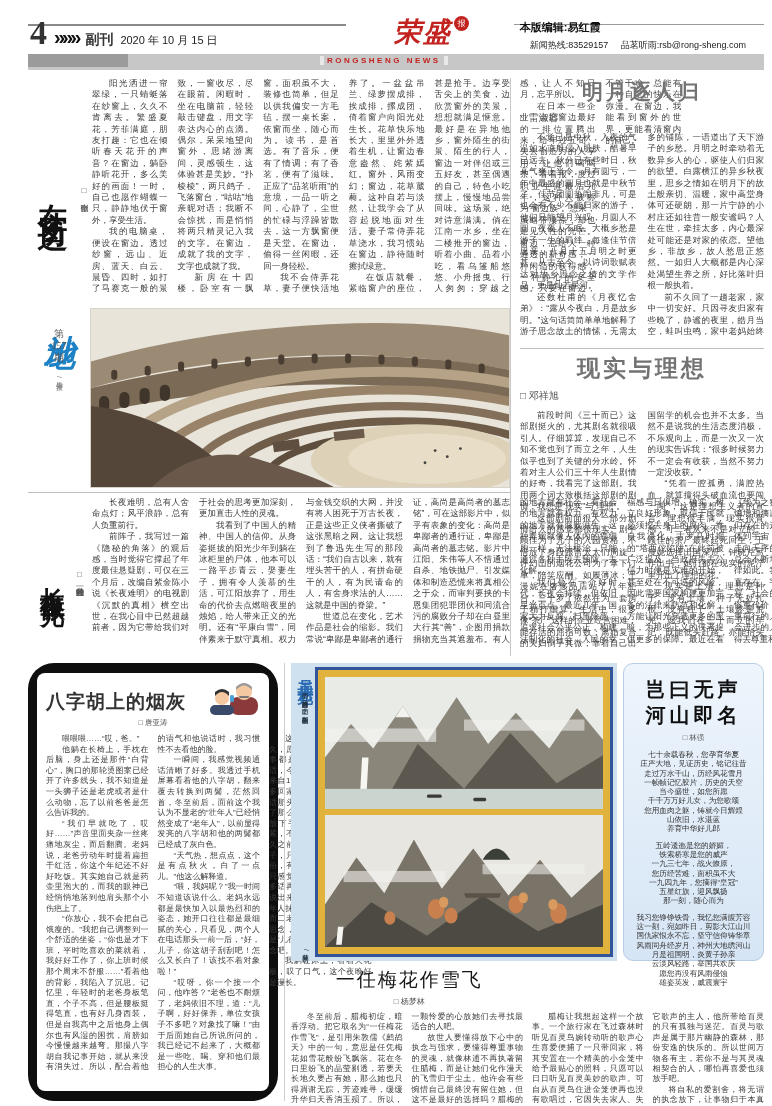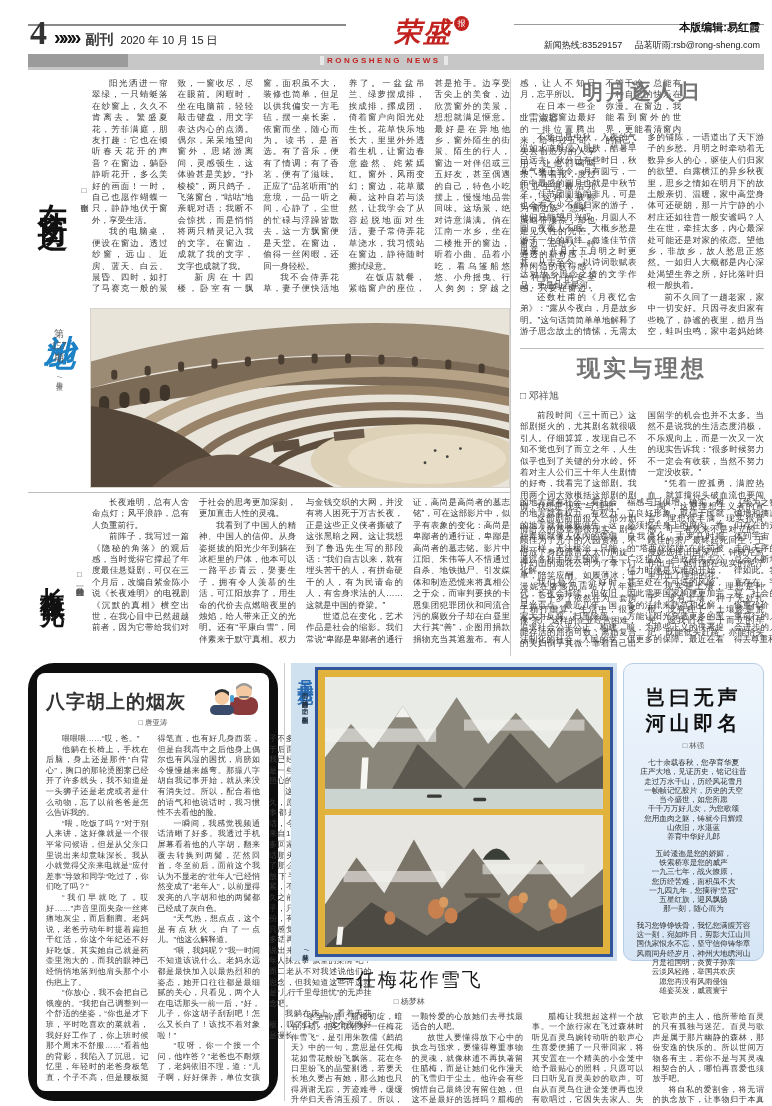--- a/index.html
+++ b/index.html
@@ -14,21 +14,21 @@
   .hdr-left{position:absolute;left:2px;top:8px;display:flex;align-items:baseline;gap:7px;}
   .pagenum{font-size:34px;font-weight:bold;font-family:"Liberation Serif",serif;line-height:30px;}
   .chev{font-size:20px;font-weight:bold;letter-spacing:-3px;color:#111;}
   .section-name{font-size:14px;font-weight:bold;}
   .date{font-size:11px;color:#222;}
   .masthead{position:absolute;left:330px;top:4px;display:flex;align-items:flex-start;margin-left:36px;}
   .masthead-name{font-family:"Liberation Serif",serif;font-style:italic;font-weight:bold;
                  font-size:27px;color:#c2231f;letter-spacing:2px;}
   .seal{width:15px;height:15px;border-radius:50%;background:#c2231f;color:#fff;font-size:8px;
         display:flex;align-items:center;justify-content:center;margin:2px 0 0 2px;}
-  .hdr-right{position:absolute;right:4px;top:10px;text-align:right;}
+  .hdr-right{position:absolute;right:18px;top:10px;}
   .hdr-right .l1{font-size:11px;font-weight:bold;color:#111;}
   .hdr-right .l2{font-size:9px;color:#222;margin-top:4px;}
   .hdr-right .l2 span{margin-left:10px;}
   .gray-band{position:absolute;left:0;right:0;top:44px;height:16px;background:#c7c7c7;}
   .gray-band .dark-seg{position:absolute;left:0;top:0;width:100px;height:13px;background:#9b9b9b;}
   .band-brand{position:absolute;left:292px;top:2px;font-size:8px;font-weight:bold;color:#c2231f;
               letter-spacing:2.5px;border-left:4px solid #e8e8e8;border-right:4px solid #e8e8e8;padding:0 3px;}
 
   
   .body{font-size:8.5px;line-height:11.4px;text-align:justify;color:#3b3b3b;}
@@ -85,21 +85,21 @@
   .yg-title{writing-mode:vertical-rl;font-family:"Liberation Serif",serif;font-weight:bold;
             font-size:16px;color:#2b6cb3;letter-spacing:3px;}
   .art-cap{writing-mode:vertical-rl;font-size:6.5px;color:#234;line-height:8px;margin-top:8px;}
   .art-credit{writing-mode:vertical-rl;font-size:6.5px;color:#234;margin-top:auto;margin-bottom:6px;}
   .frame{flex:1;border:3px solid #32549a;background:#e2b33c;padding:7px;display:flex;
          flex-direction:column;gap:6px;box-sizing:border-box;}
   .frame svg{display:block;width:100%;flex:1;min-height:0;background:#eceee9;}
 
   .poem-box{flex:1;margin-left:6px;background:linear-gradient(180deg,#eef5fc,#d6e5f5);
             border:1px solid #b7cde5;border-radius:10px;text-align:center;
-            padding:20px 4px 4px;box-sizing:border-box;}
+            padding:12px 4px 4px;box-sizing:border-box;}
   .poem-title{font-family:"Liberation Serif",serif;font-weight:bold;font-size:20px;
               letter-spacing:4px;line-height:26px;margin:0;color:#111;}
   .poem-byline{font-size:7.5px;color:#555;margin:5px 0 7px;}
   .poem{font-size:7.6px;line-height:9.3px;color:#333;}
   .poem p{margin:0;text-indent:0;}
   .poem p:empty{height:7px;}
 
   .art-mh{flex:1;margin-top:6px;display:flex;flex-direction:column;}
   .mh-head{width:50%;text-align:center;}
   .mh-title{font-family:"Liberation Serif",serif;font-weight:normal;font-size:19px;
@@ -270,21 +270,20 @@
               <rect x="2" y="24" width="24" height="10" rx="5" fill="#3a4a6b"></rect>
               <circle cx="14" cy="17" r="7" fill="#f4c9a2"></circle>
               <path d="M7,15 Q14,7 21,15 L21,11 Q14,5 7,11 Z" fill="#333"></path>
               <rect x="22" y="14" width="4" height="7" rx="1.5" fill="#4aa3d8"></rect>
             </svg>
           </div>
           <div class="smoke-byline">□ 唐亚涛</div>
           <div class="body smoke-body">
               <p>喂喂喂……“哎，爸。”</p>
               <p>他躺在长椅上，手枕在后脑，身上还是那件“白背心”，胸口的那轮烫图案已经开了许多线头，我不知道是一头狮子还是老虎或者是什么动物，忘了以前爸爸是怎么告诉我的。</p>
-              <p>“喂，吃饭了吗？”对于别人来讲，这好像就是一个很平常问候语，但是从父亲口里说出来却意味深长。我从小就觉得父亲来电就是“应付差事”导致和同学“吃过了，你们吃了吗？”</p>
               <p>“我们早就吃了，哎好……”声音里面夹杂一丝疼痛地灰尘，而后翻腾。老妈说，老爸劳动年时提着扁担干红活，你这个年纪还不好好吃饭。其实她自己就是药壶里泡大的，而我的眼神已经悄悄地落到他肩头那个小伤疤上了。</p>
               <p>“你放心，我不会把自己饿瘦的。”我把自己调整到一个舒适的坐姿，“你也是才下班，平时吃喜欢的菜就着，我好好工作了，你上班时候那个周末不舒服……”看着他的背影，我陷入了沉思。记忆里，年轻时的老爸身板笔直，个子不高，但是腰板挺得笔直，也有好几身西装，但是自我高中之后他身上偶尔也有风湿的困扰，肩膀如今慢慢越来越弯。那撮八字胡自我记事开始，就从来没有消失过。所以，配合着他的语气和他说话时，我习惯性不去看他的脸。</p>
               <p>一瞬间，我感觉视频通话清晰了好多。我透过手机屏幕看着他的八字胡，翻来覆去转换到两鬓，茫然回首，冬至前后，面前这个我认为不显老的“壮年人”已经悄然变成了“老年人”，以前显得发亮的八字胡和他的两鬓都已经成了灰白色。</p>
               <p>“天气热，想点点，这个是有点秋火，白了一点儿。”他这么解释道。</p>
               <p>“喂，我妈呢？”我一时间不知道该说什么。老妈永远都是最快加入以最热烈和的姿态，她开口往往都是最细腻的关心，只看见，两个人在电话那头一前一后，“好，儿子，你这胡子刮刮吧！怎么又长白了！该找不着对象啦！”</p>
               <p>“哎呀，你一个接一个问，他咋答？”老爸也不耐烦了，老妈依旧不理，道：“儿子啊，好好保养，单位女孩子不多吧？对象找了嘛！”由于后面她自己所说所问的，我已经记不起来了，大概都是一些吃、喝、穿和他们最担心的人生大事。</p>
               <p>这日聊天假是舒心而良久，原本和爸爸妈妈闲家无事都是如期五分钟结束通话，今天却聊得格外久。想来自17年师实习之后，两年多回家数得着寥寥几次，电话那头的二老已经悄悄在老了那么多。聊天结束之后，放下手机，我喉咙有些发紧，不自觉紧攥着。老妈很久之前就说我内心是个女孩子，只是生来是男孩子的身份，有些话就讲不出来。我只感觉坐在他们面前，有很多话再也不似小时候撒娇般说出来。这么多年，胡须成年人抹去了“孩童的柔情”吧！而二老从不对我述说他们的思念，但我知道这些许这就是“儿行千里母担忧”的无声挂念吧。</p>
               <p>我躺在床上，看着天花板，叹了口气，这个夜晚好是漫长。</p>
             </div>
         </div>

